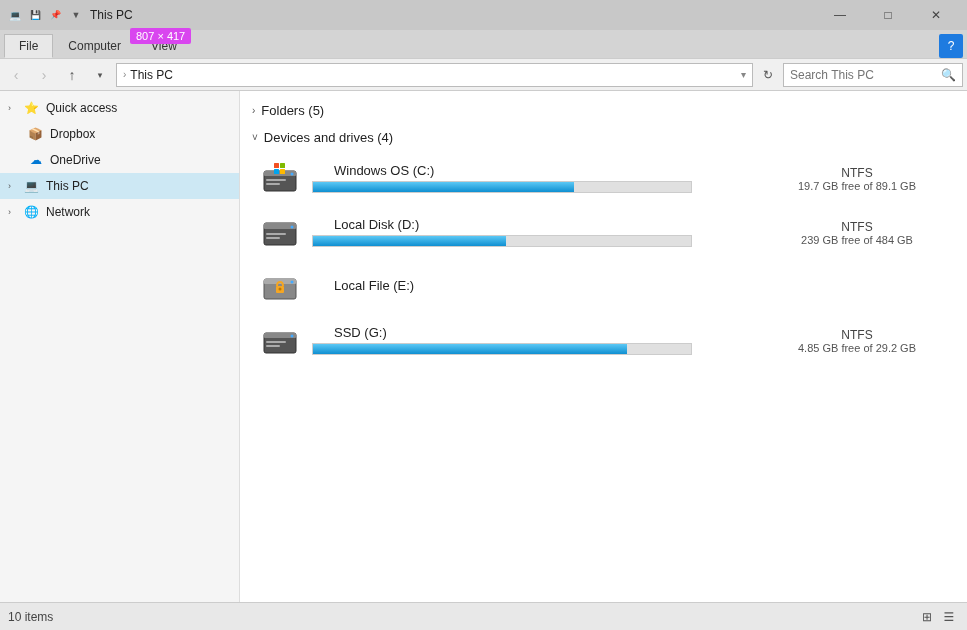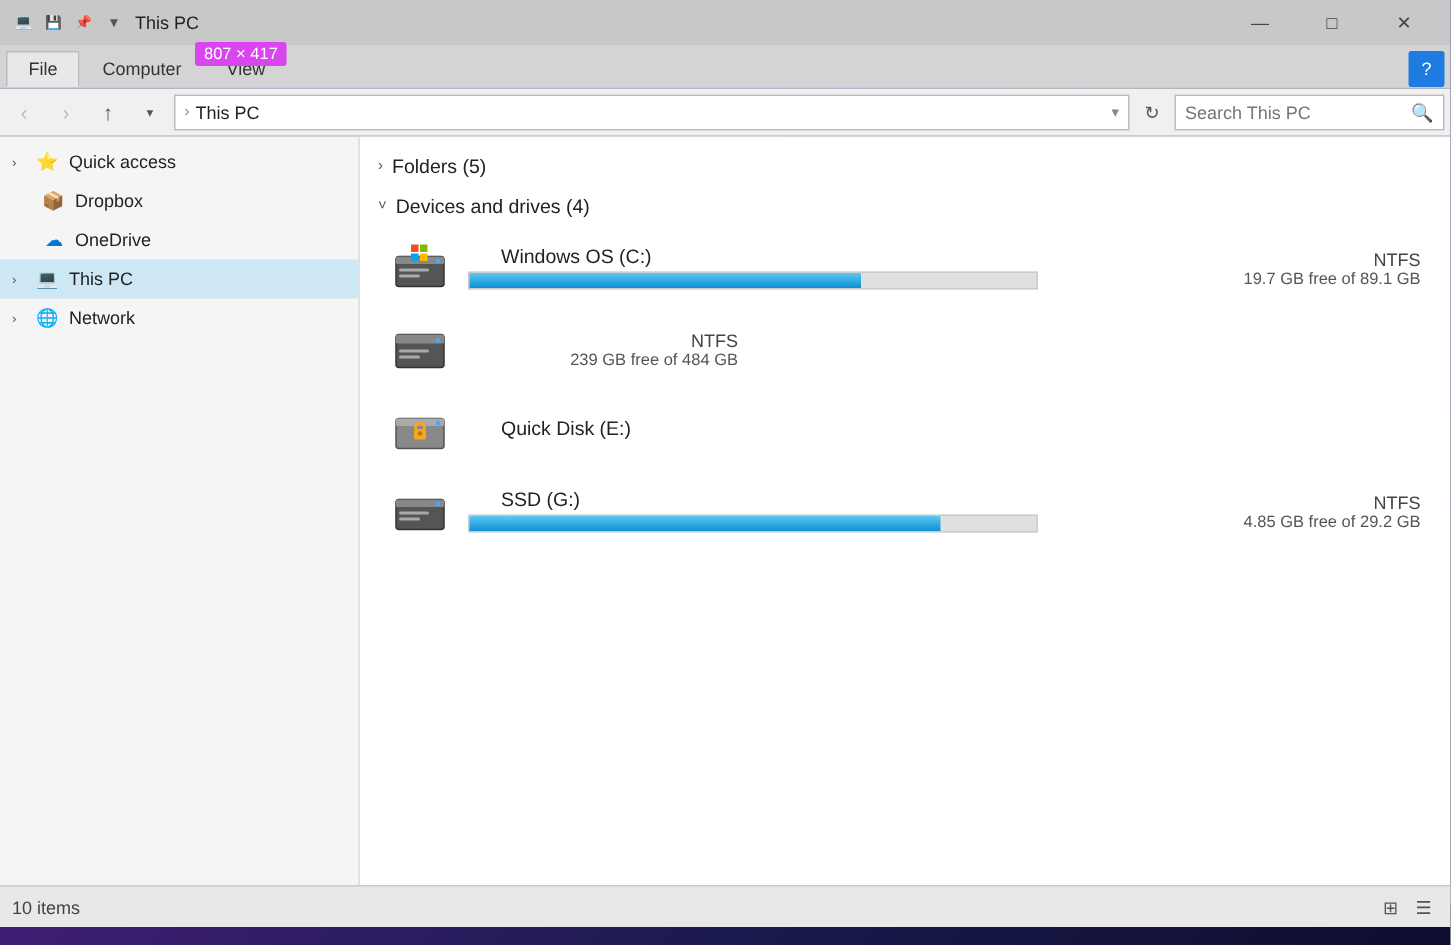--- a/index.html
+++ b/index.html
@@ -303,21 +303,21 @@
       position: relative;
       margin-bottom: 2px;
     }
     .drive-bar-fill {
       height: 100%;
       background: linear-gradient(to bottom, #5bc8f5, #0f8fd1);
     }
     .drive-right {
       display: flex;
       flex-direction: column;
-      align-items: flex-end;
+      align-items: center;
       min-width: 180px;
     }
     .drive-right-fs {
       font-size: 12px;
       color: #444;
     }
     .drive-right-space {
       font-size: 11px;
       color: #555;
     }
@@ -326,21 +326,21 @@
     .status-bar {
       display: flex;
       align-items: center;
       height: 28px;
       background: #e8e8e8;
       border-top: 1px solid #ccc;
       padding: 0 8px;
       font-size: 12px;
       color: #444;
       position: absolute;
-      bottom: 12px;
+      bottom: 0;
       left: 0;
       right: 0;
     }
     .status-count {
       flex: 1;
     }
     .status-view-icons {
       display: flex;
       gap: 2px;
     }
@@ -493,40 +493,48 @@
       <div class="drive-item">
         <div class="drive-icon">
           <svg width="40" height="40" viewBox="0 0 40 40">
             <rect x="4" y="10" width="32" height="22" rx="2" fill="#555" stroke="#333" stroke-width="1"></rect>
             <rect x="4" y="10" width="32" height="6" rx="1" fill="#888"></rect>
             <circle cx="32" cy="14" r="1.5" fill="#4af"></circle>
             <rect x="6" y="20" width="20" height="2" rx="1" fill="#aaa"></rect>
             <rect x="6" y="24" width="14" height="2" rx="1" fill="#aaa"></rect>
           </svg>
         </div>
+        <div class="drive-info">
+          <div class="drive-name">Local Disk (D:)</div>
+          <div style="display:flex; align-items:center;">
+            <div class="drive-bar-container">
+              <div class="drive-bar-fill" style="width:51%"></div>
+            </div>
+          </div>
+        </div>
         <div class="drive-right">
           <span class="drive-right-fs">NTFS</span>
           <span class="drive-right-space">239 GB free of 484 GB</span>
         </div>
       </div>
 
       <div class="drive-item">
         <div class="drive-icon">
           <svg width="40" height="40" viewBox="0 0 40 40">
             <rect x="4" y="12" width="32" height="20" rx="2" fill="#888" stroke="#555" stroke-width="1"></rect>
             <rect x="4" y="12" width="32" height="5" rx="1" fill="#aaa"></rect>
             <circle cx="32" cy="15" r="1.5" fill="#4af"></circle>
 
             <rect x="16" y="19" width="8" height="7" rx="1" fill="#f5a623"></rect>
             <path d="M17 19 Q17 15 20 15 Q23 15 23 19" stroke="#f5a623" stroke-width="2" fill="none"></path>
             <circle cx="20" cy="22" r="1.5" fill="#c07800"></circle>
           </svg>
         </div>
         <div class="drive-info">
-          <div class="drive-name">Quick Disk (E:)</div>
+          <div class="drive-name">Local File (E:)</div>
         </div>
         <div class="drive-right">
         </div>
       </div>
 
       <div class="drive-item">
         <div class="drive-icon">
           <svg width="40" height="40" viewBox="0 0 40 40">
             <rect x="4" y="12" width="32" height="20" rx="2" fill="#555" stroke="#333" stroke-width="1"></rect>
             <rect x="4" y="12" width="32" height="5" rx="1" fill="#888"></rect>

